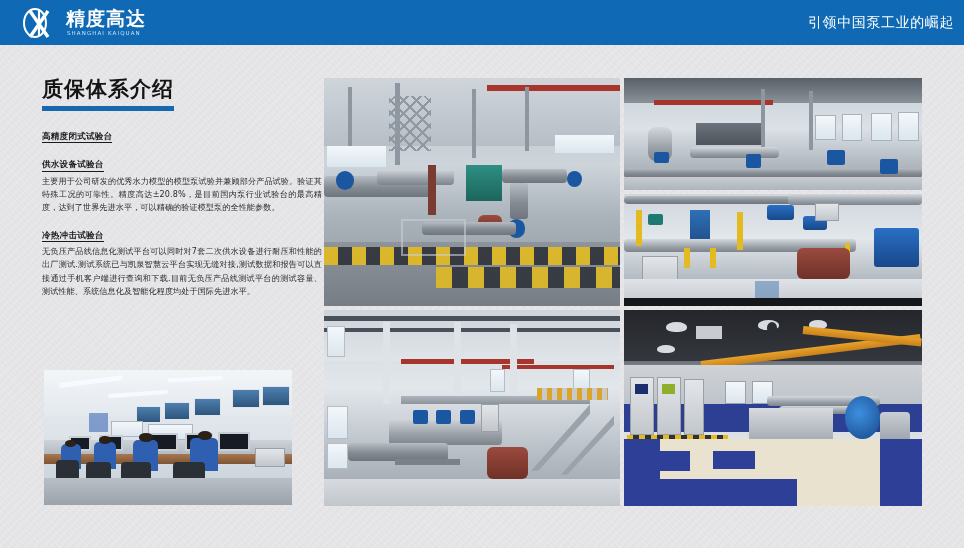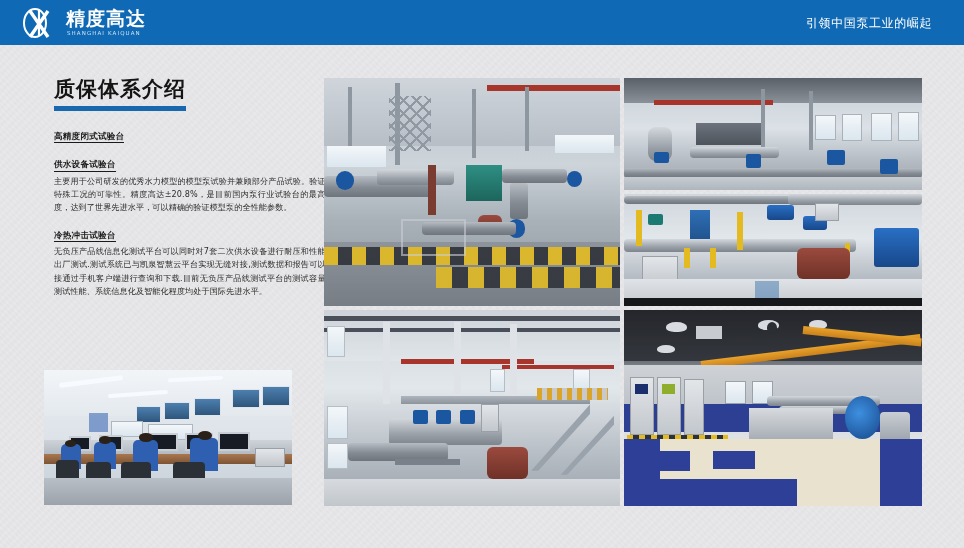--- a/index.html
+++ b/index.html
@@ -27,27 +27,27 @@
   .logo-cn{
     color:#ffffff; font-size:19px; font-weight:bold;
     letter-spacing:1px; line-height:1; margin-left:6px;
   }
   .logo-en{
     color:#cfe3f3; font-size:5.5px; letter-spacing:1.1px;
     line-height:1; margin-top:3px; margin-left:7px;
   }
   .logo-text{ display:flex; flex-direction:column; justify-content:center; }
   .header-tagline{
-    position:absolute; right:32px; top:50%; transform:translateY(-50%);
-    color:#ffffff; font-size:12px; letter-spacing:0.6px;
+    position:absolute; right:10px; top:50%; transform:translateY(-50%);
+    color:#ffffff; font-size:14px; letter-spacing:0.6px;
   }
 
   
   .left-col{
-    position:absolute; left:42px; top:78px; width:280px;margin-left:12px;
+    position:absolute; left:42px; top:78px; width:280px;
   }
   .page-title{
     font-size:21px; font-weight:bold; color:#141414;
     letter-spacing:1px; line-height:1.1;
   }
   .title-rule{
     width:132px; height:5px; background:#1868b0; margin-top:5px;
   }
   .sections{ margin-top:13px; }
   .sec{ margin-bottom:9px; }

